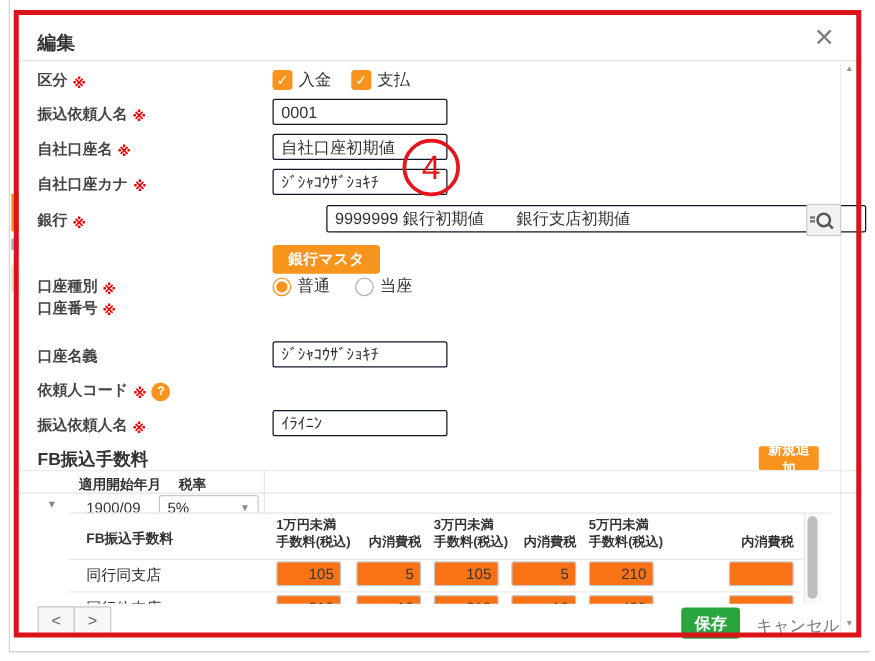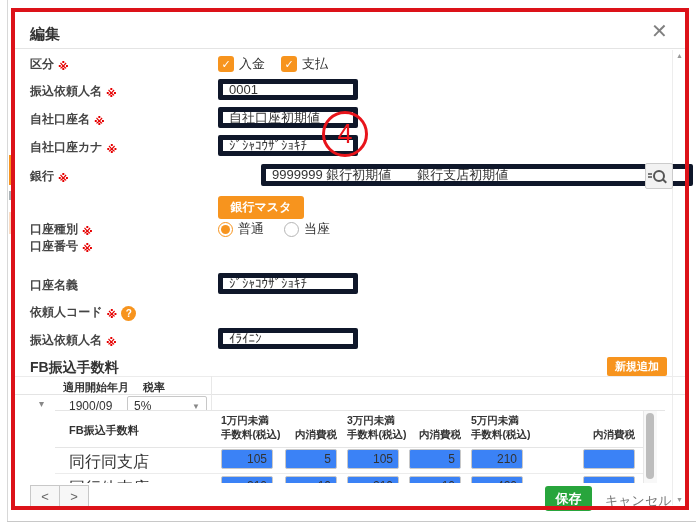--- a/index.html
+++ b/index.html
@@ -20,42 +20,42 @@
   .m-divider{position:absolute;left:0;top:36px;width:670px;height:1px;background:#e4e4e4;}
 
   
   .m-scroll{position:absolute;left:657px;top:38px;width:13px;height:455px;border-left:1px solid #ededed;background:#fff;}
   .m-scroll .up{position:absolute;top:2px;left:0;width:13px;text-align:center;font-size:7px;color:#999;}
   .m-scroll .dn{position:absolute;bottom:2px;left:0;width:13px;text-align:center;font-size:7px;color:#999;}
 
   .lab{position:absolute;left:15px;display:flex;gap:4px;align-items:flex-end;
        font-size:12px;font-weight:bold;color:#444;white-space:nowrap;}
   .req{color:#e60000;font-size:11px;}
-  .txt{position:absolute;left:203px;height:21px;width:140px;border:5px solid #0f172a;border-radius:2px;
+  .txt{position:absolute;left:203px;height:21px;width:140px;border:1px solid #0f172a;border-radius:2px;
        font-size:13px;color:#333;padding:0 6px;box-sizing:border-box;font-family:inherit;background:#fff;}
   .txt.wide{width:432px;height:22px;}
 
   
   .cbgroup{position:absolute;left:203px;display:flex;gap:16px;align-items:center;}
   .cbitem{display:flex;gap:5px;align-items:center;font-size:13px;color:#333;cursor:pointer;}
   .cb{width:16px;height:16px;background:#f7941e;border-radius:3px;display:inline-flex;
       align-items:center;justify-content:center;color:#fff;font-size:11px;font-weight:bold;}
 
   
   .rgroup{position:absolute;left:203px;display:flex;gap:20px;align-items:center;}
   .ritem{display:flex;gap:5px;align-items:center;font-size:13px;color:#333;cursor:pointer;}
   .rad{width:15px;height:15px;border-radius:50%;border:1px solid #b5b5b5;background:#fff;box-sizing:border-box;
        display:inline-flex;align-items:center;justify-content:center;}
   .rad.sel{border-color:#f7941e;}
   .rad.sel i{display:block;width:9px;height:9px;border-radius:50%;background:#f7941e;}
 
   .btn-orange{position:absolute;background:#f7941e;color:#fff;font-weight:bold;border:none;border-radius:3px;
        display:flex;align-items:center;justify-content:center;cursor:pointer;font-family:inherit;}
   .bankmaster{left:203px;top:184px;width:86px;height:23px;font-size:12px;}
-  .addnew{left:592px;top:345px;width:60px;height:19px;font-size:11px;border-radius:2px;}
+  .addnew{left:592px;top:345px;width:48px;height:19px;font-size:11px;border-radius:2px;}
 
   .searchbtn{position:absolute;left:630px;top:151px;width:26px;height:24px;background:#f2f2f2;
        border:1px solid #ccc;border-radius:2px;display:flex;align-items:center;justify-content:center;cursor:pointer;}
   .mag{width:8px;height:8px;border:2px solid #555;border-radius:50%;position:relative;}
   .mag::after{content:"";position:absolute;width:5px;height:2px;background:#555;right:-4px;bottom:-2px;transform:rotate(45deg);}
   .mag::before{content:"";position:absolute;left:-7px;top:1px;width:4px;height:1.5px;background:#777;box-shadow:0 3px 0 #777;}
 
   .qicon{width:15px;height:15px;border-radius:50%;background:#f7941e;color:#fff;font-size:10px;font-weight:bold;
        display:inline-flex;align-items:center;justify-content:center;}
 
@@ -71,23 +71,23 @@
        box-sizing:border-box;display:flex;align-items:center;font-size:12px;color:#333;padding:0 6px;cursor:pointer;background:#fff;}
   .ot-select .arr{margin-left:auto;font-size:8px;color:#888;}
 
   .it{position:absolute;left:40px;top:398px;width:610px;height:72px;overflow:hidden;
       border-top:1px solid #e5e5e5;background:#fff;}
   .it .hname{position:absolute;left:14px;top:12px;font-size:11px;font-weight:bold;color:#333;}
   .it .ch{position:absolute;font-size:10.5px;font-weight:bold;color:#333;line-height:13px;white-space:nowrap;}
   .it .ch.r{width:52px;text-align:right;}
   .it .hline{position:absolute;left:0;top:36px;width:588px;height:1px;background:#e5e5e5;}
   .it .rdiv{position:absolute;left:0;top:62px;width:588px;height:1px;background:#ececec;}
-  .it .rname{position:absolute;left:14px;font-size:16px;color:#333;}
+  .it .rname{position:absolute;left:14px;font-size:12px;color:#333;}
   .it .num{position:absolute;width:52px;height:20px;border:1px solid #c8c8c8;border-radius:2px;box-sizing:border-box;
-       font-size:12px;text-align:right;padding:0 5px;color:#333;font-family:inherit;background:#3b82f6;}
+       font-size:12px;text-align:right;padding:0 5px;color:#333;font-family:inherit;background:#f97316;}
   .it-scroll{position:absolute;left:588px;top:0;width:13px;height:72px;background:#f8f8f8;border-left:1px solid #e8e8e8;}
   .it-scroll i{position:absolute;left:2px;top:2px;width:8px;height:66px;background:#bdbdbd;border-radius:5px;display:block;}
 
   .pager{position:absolute;left:15px;top:473px;display:flex;}
   .pgbtn{width:30px;height:23px;border:1px solid #c8c8c8;background:#f7f7f7;color:#666;font-size:13px;
        display:flex;align-items:center;justify-content:center;cursor:pointer;font-family:inherit;}
   .pgbtn+.pgbtn{margin-left:-1px;}
 
   .savebtn{position:absolute;left:530px;top:474px;width:47px;height:25px;background:#28a53c;color:#fff;
        font-size:13px;font-weight:bold;border:none;border-radius:3px;display:flex;align-items:center;

